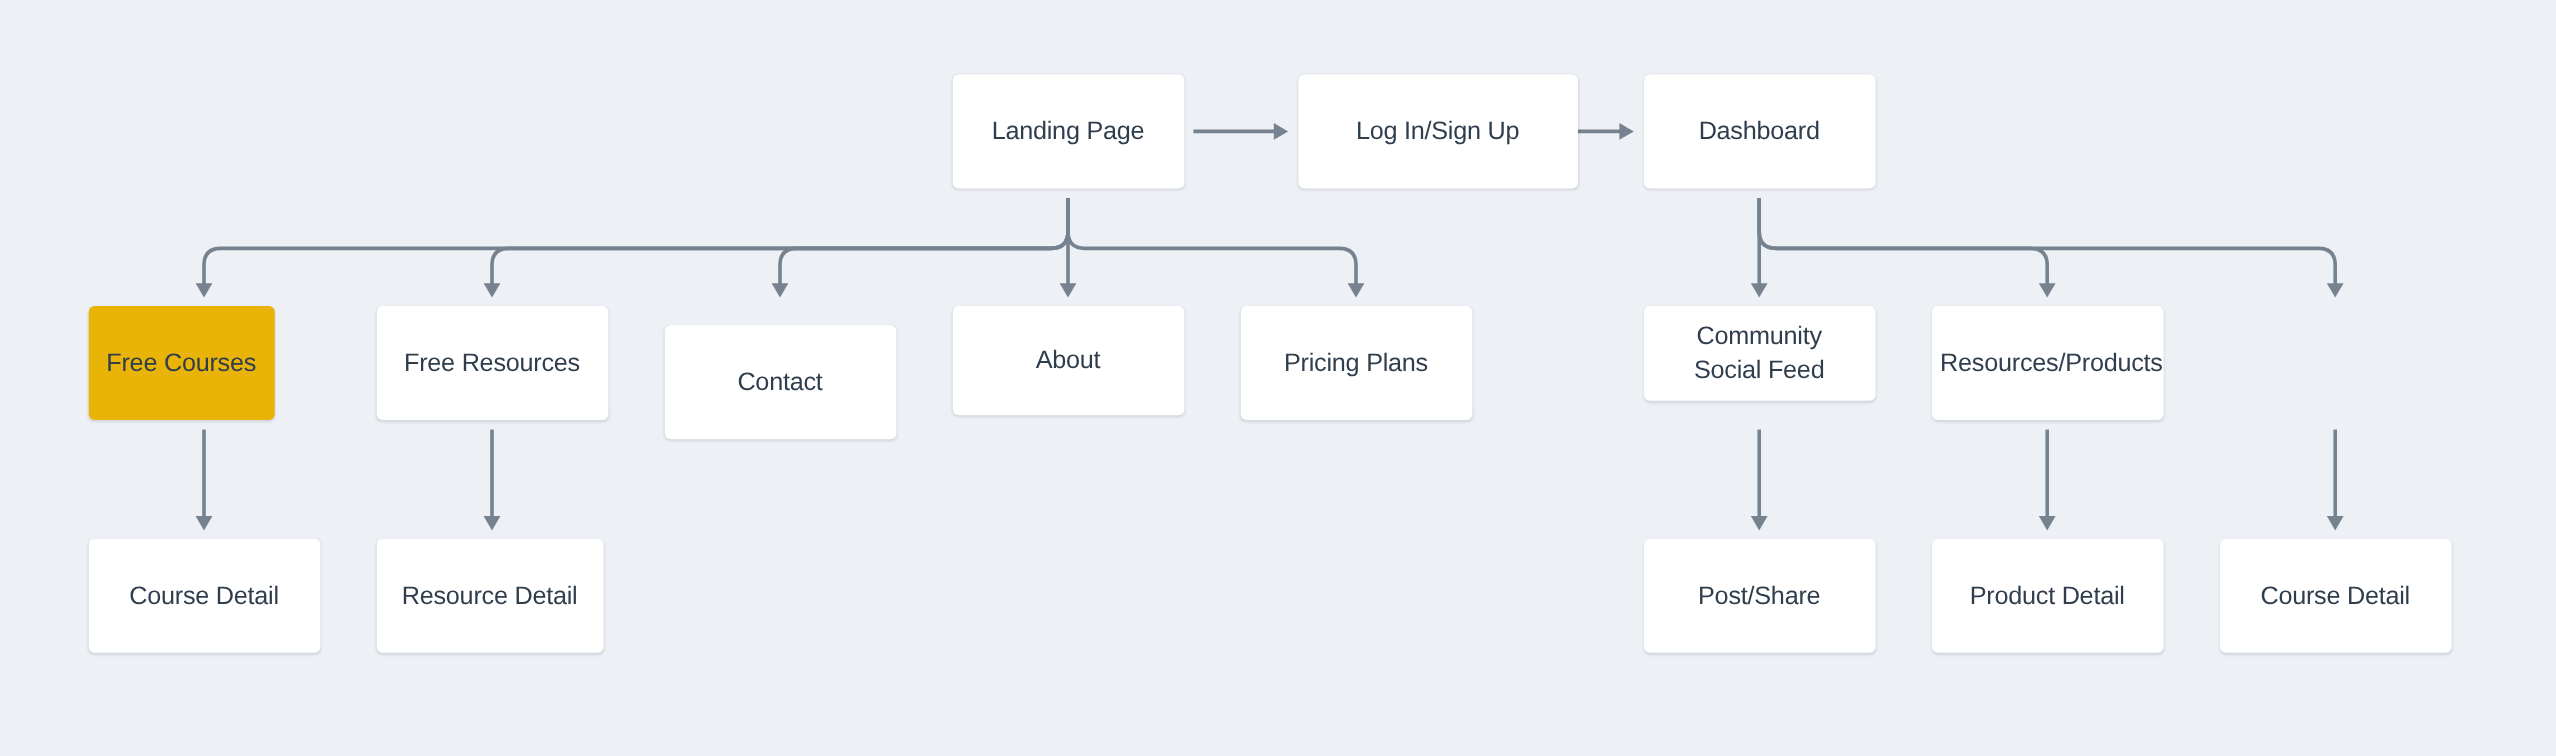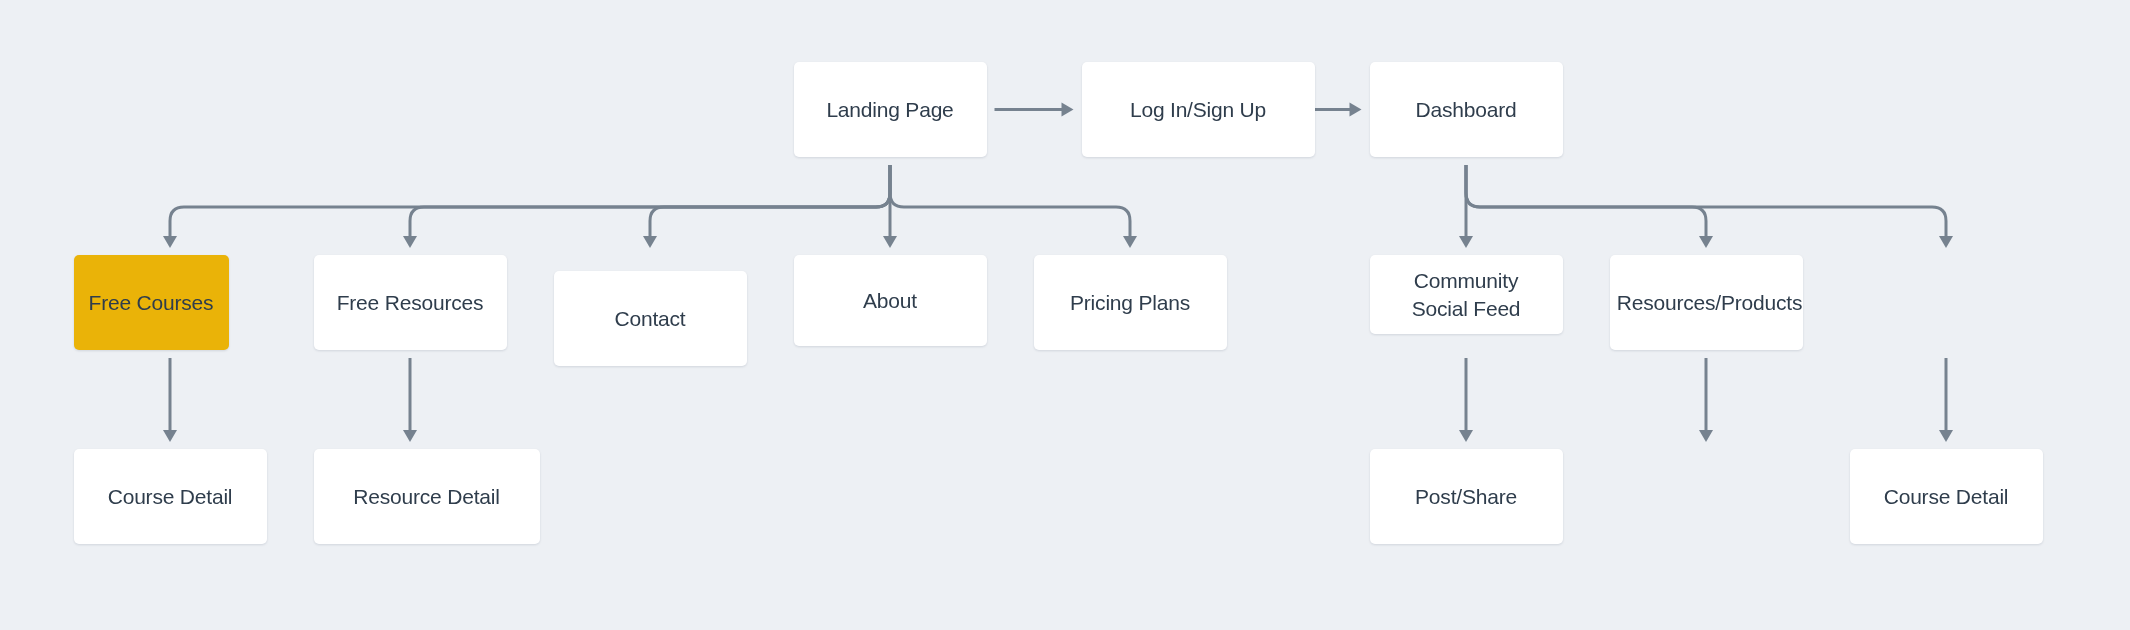--- a/index.html
+++ b/index.html
@@ -103,22 +103,25 @@
     </div>
     <div class="node" style="left: 1369.5px; top: 255px; width: 193px; height: 79px; background: rgb(255, 255, 255);">
       <span class="node-label" style="color: rgb(47, 61, 76);">Community Social Feed</span>
     </div>
     <div class="node" style="left: 1609.5px; top: 255px; width: 193px; height: 95px; background: rgb(255, 255, 255); padding-left: 21px;">
       <span class="node-label" style="color: rgb(47, 61, 76);">Resources/Products</span>
     </div>
     <div class="node" style="left: 73.5px; top: 449px; width: 193px; height: 95px; background: rgb(255, 255, 255);">
       <span class="node-label" style="color: rgb(47, 61, 76);">Course Detail</span>
     </div>
-    <div class="node" style="left: 313.5px; top: 449px; width: 226px; height: 95px; background: rgb(255, 255, 255); text-align: right;">
+    <div class="node" style="left: 313.5px; top: 449px; width: 189px; height: 95px; background: rgb(255, 255, 255); text-align: right;">
       <span class="node-label" style="color: rgb(47, 61, 76);">Resource Detail</span>
     </div>
     <div class="node" style="left: 1369.5px; top: 449px; width: 193px; height: 95px; background: rgb(255, 255, 255);">
       <span class="node-label" style="color: rgb(47, 61, 76);">Post/Share</span>
+    </div>
+    <div class="node" style="left: 1609.5px; top: 449px; width: 193px; height: 95px; background: rgb(255, 255, 255);">
+      <span class="node-label" style="color: rgb(47, 61, 76);">Product Detail</span>
     </div>
     <div class="node" style="left: 1849.5px; top: 449px; width: 193px; height: 95px; background: rgb(255, 255, 255);">
       <span class="node-label" style="color: rgb(47, 61, 76);">Course Detail</span>
     </div>
   </div>
 
 </body></html>

